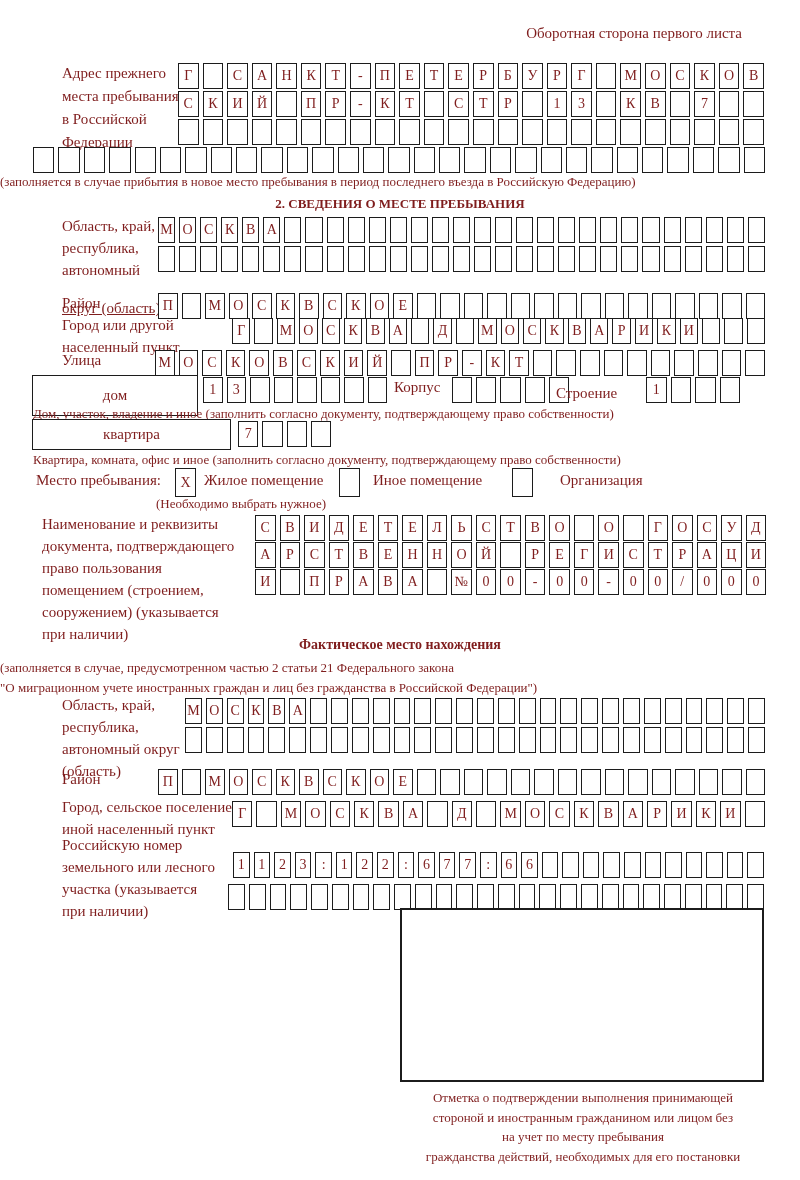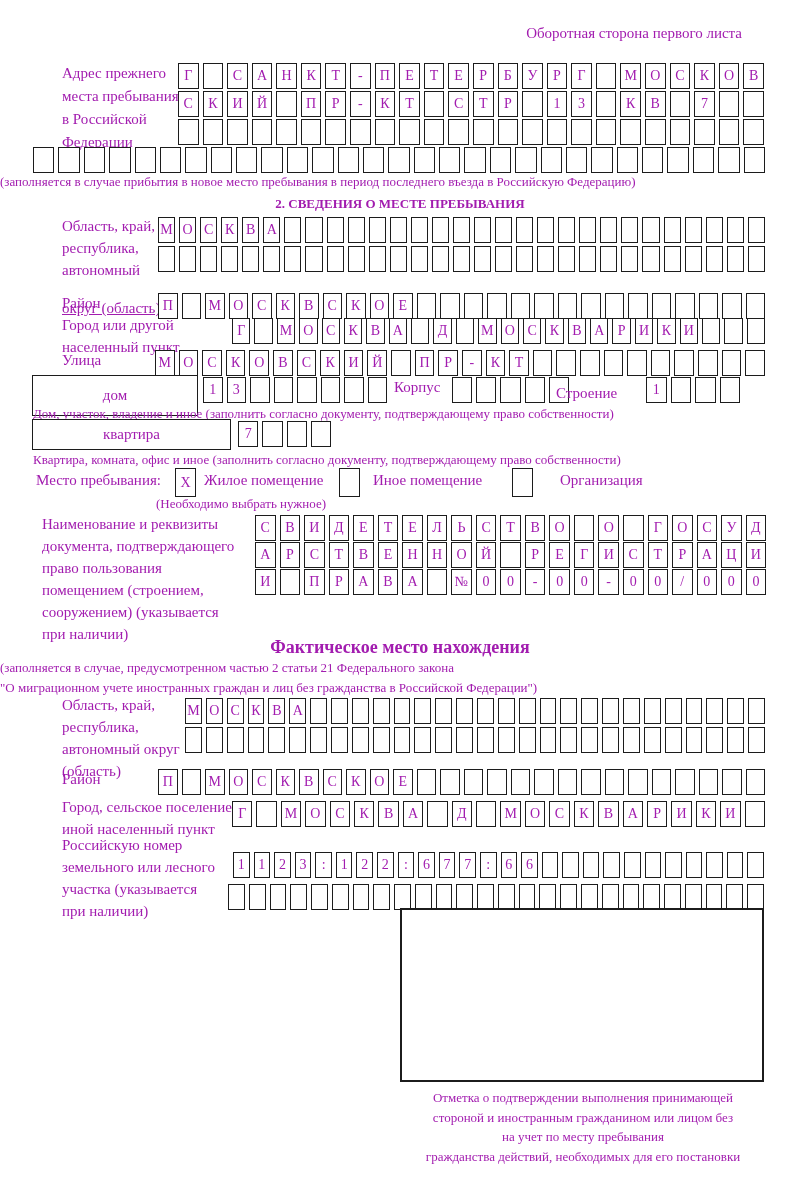--- a/index.html
+++ b/index.html
@@ -1,18 +1,18 @@
 <!DOCTYPE html>
 <html><head>
 <meta charset="utf-8">
 <style>
   html,body{margin:0;padding:0;background:#fff;}
   .page{
     position:relative;width:800px;height:1180px;background:#ffffff;
-    font-family:"Liberation Serif","DejaVu Serif",serif;color:#a21caf;overflow:hidden;
+    font-family:"Liberation Serif","DejaVu Serif",serif;color:#7f1d1d;overflow:hidden;
   }
   .lbl{position:absolute;font-size:15px;white-space:nowrap;}
   .cap{position:absolute;font-size:13px;white-space:nowrap;}
   .cap.center,.lbl.center{text-align:left;}
   .heading{position:absolute;left:0;width:800px;text-align:center;font-size:13px;font-weight:bold;white-space:nowrap;}
   .boxes{position:absolute;display:flex;gap:4px;height:26px;}
   .bx{
     flex:1 1 0;box-sizing:border-box;border:1.6px solid #1c1c1c;height:26px;
     display:flex;align-items:center;justify-content:center;
     font-size:14px;line-height:24px;background:#fff;
@@ -425,21 +425,21 @@
       <span class="bx">0</span>
       <span class="bx">-</span>
       <span class="bx">0</span>
       <span class="bx">0</span>
       <span class="bx">/</span>
       <span class="bx">0</span>
       <span class="bx">0</span>
       <span class="bx">0</span>
     </div>
 
-  <div class="heading" style="top:637px;font-size:18px;">Фактическое место нахождения</div>
+  <div class="heading" style="top:637px;font-size:14px;">Фактическое место нахождения</div>
   <div class="cap center" style="left:0;top:660px;width:800px;">(заполняется в случае, предусмотренном частью 2 статьи 21 Федерального закона</div>
   <div class="cap center" style="left:0;top:680px;width:800px;">"О миграционном учете иностранных граждан и лиц без гражданства в Российской Федерации")</div>
 
   <div class="lbl" style="left:62px;top:697px;">Область, край,</div>
   <div class="lbl" style="left:62px;top:719px;">республика,</div>
   <div class="lbl" style="left:62px;top:741px;">автономный округ</div>
   <div class="lbl" style="left:62px;top:763px;">(область)</div>
   <div class="boxes" style="left:185px;top:698px;width:580px;">
       <span class="bx">М</span>
       <span class="bx">О</span>

